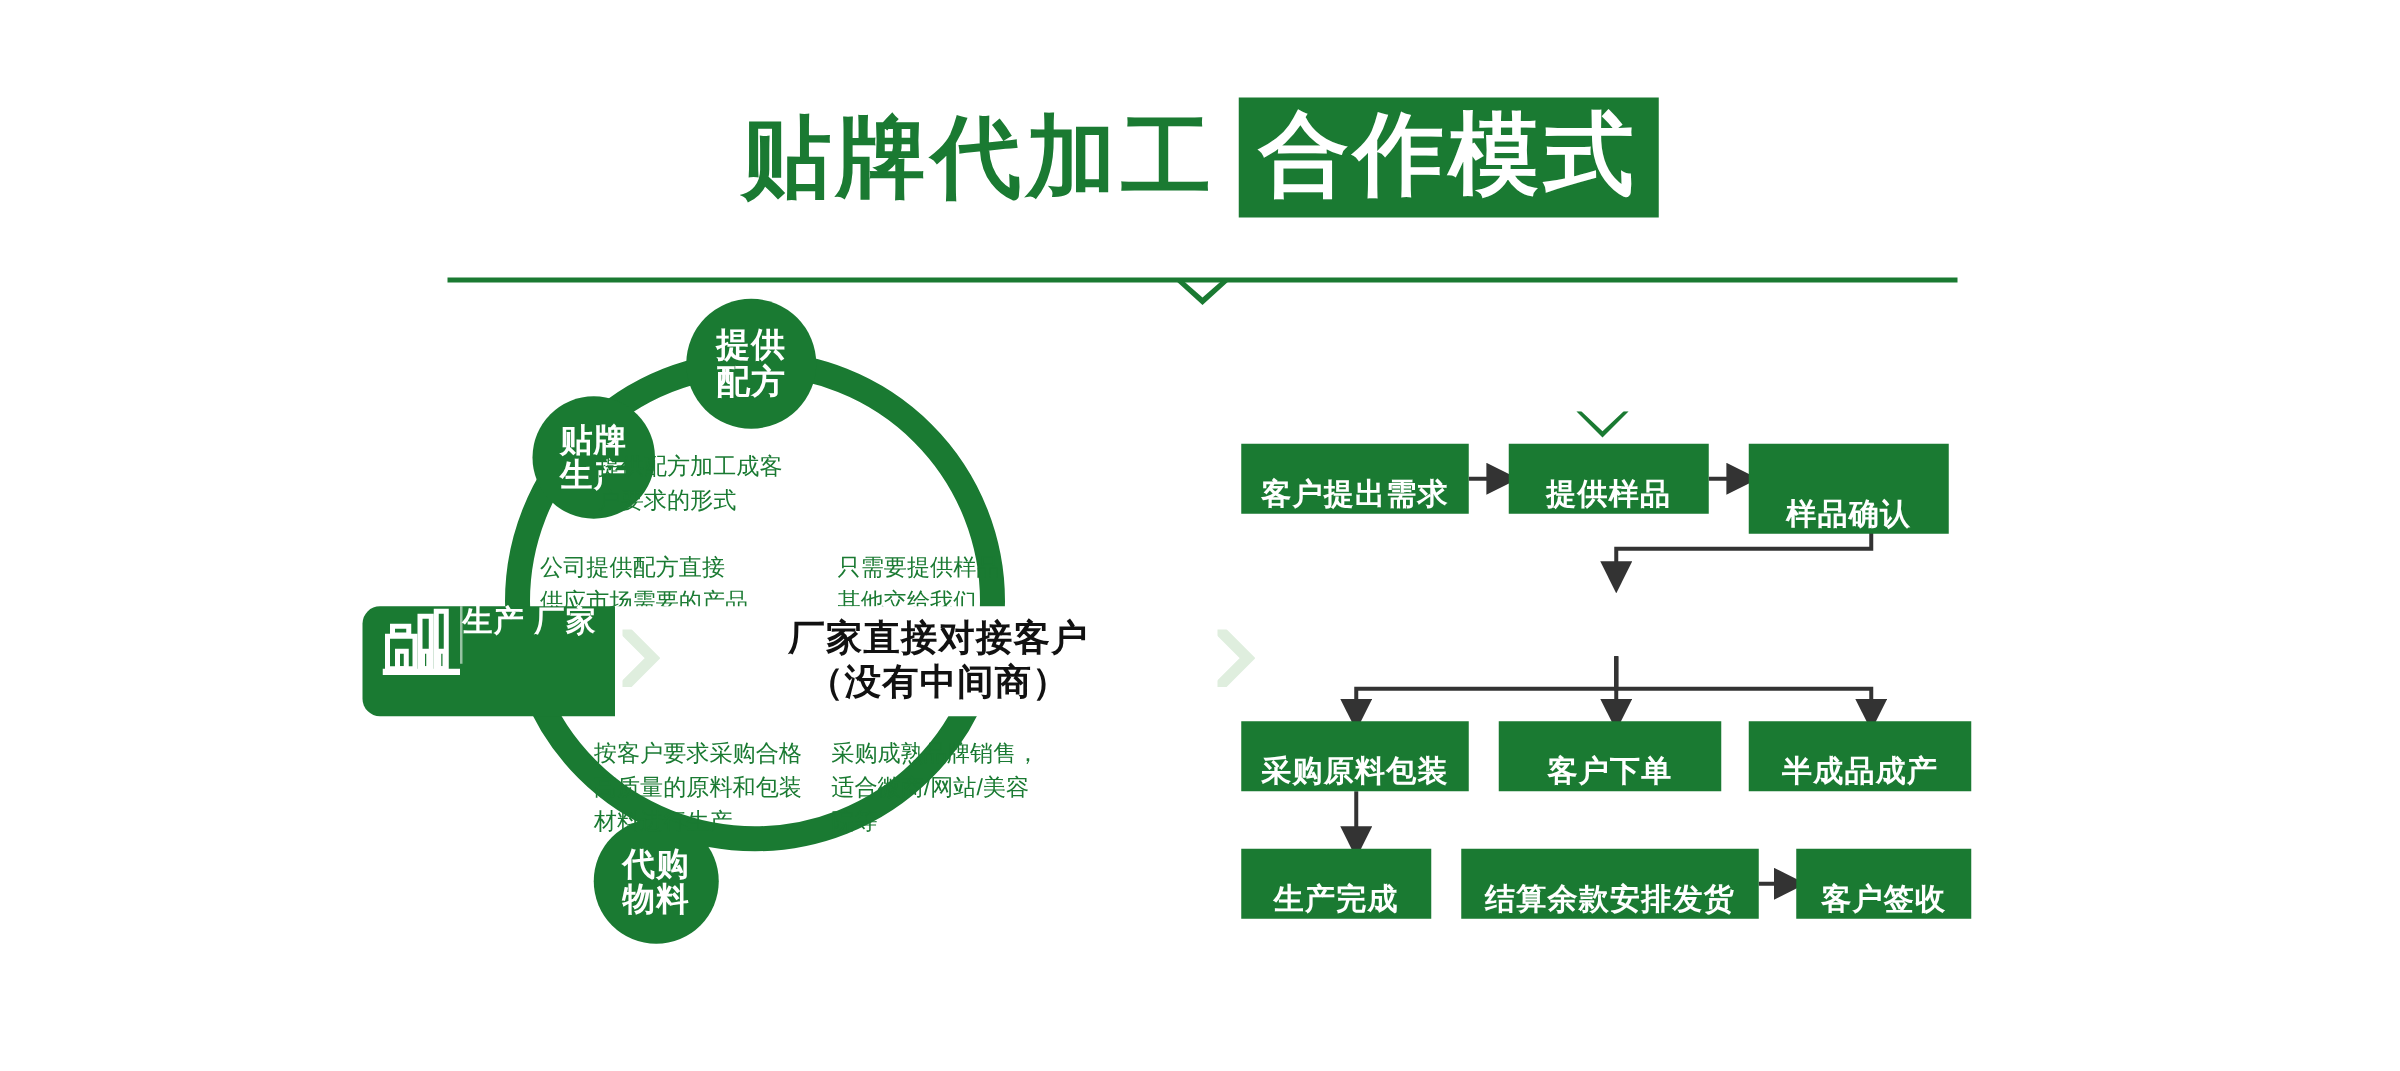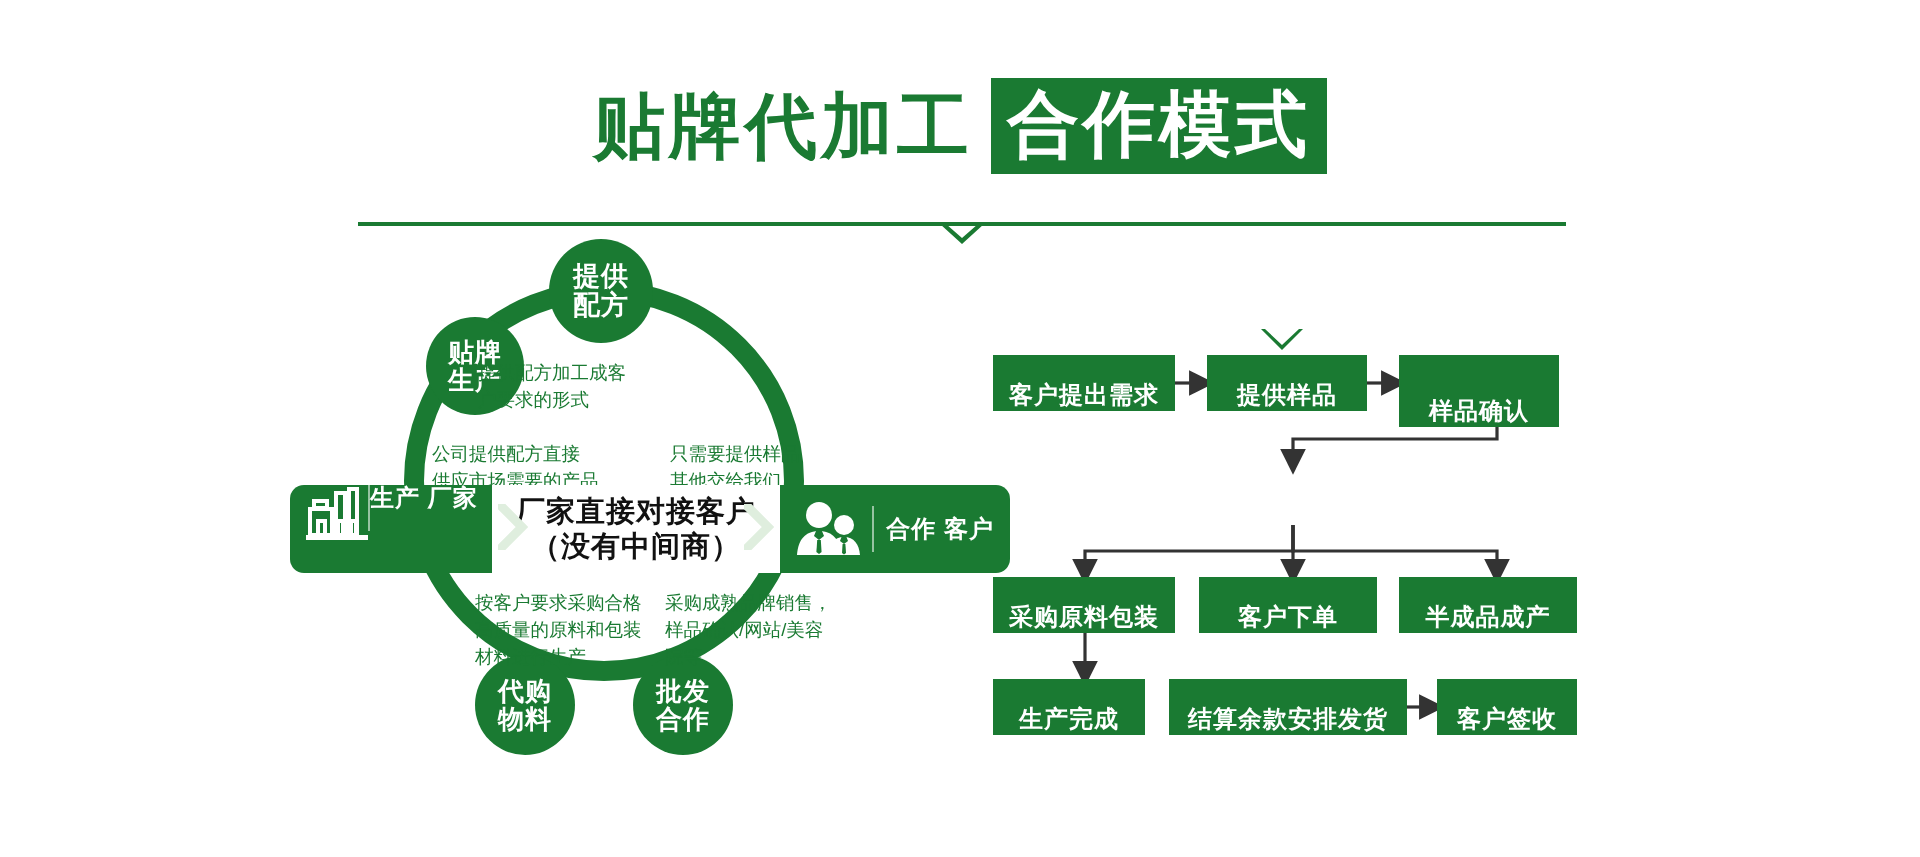--- a/index.html
+++ b/index.html
@@ -164,36 +164,32 @@
       <span>生产</span>
     </div>
     <div class="node node-tigong">
       <span>提供</span>
       <span>配方</span>
     </div>
     <div class="node node-daigou">
       <span>代购</span>
       <span>物料</span>
     </div>
-    <div class="node node-pifa">
-      <span>批发</span>
-      <span>合作</span>
-    </div>
 
     <div class="desc desc-tl">提供配方加工成客
 户要求的形式</div>
     <div class="desc desc-l">公司提供配方直接
 供应市场需要的产品</div>
     <div class="desc desc-tr">只需要提供样品
 其他交给我们</div>
     <div class="desc desc-bl">按客户要求采购合格
 高质量的原料和包装
 材料进行生产</div>
     <div class="desc desc-br">采购成熟品牌销售，
-样品确认/网站/美容
+适合微商/网站/美容
 院等</div>
 
     <div class="center-bar">
 
       <div class="cb-left">
         <span>
           <svg class="icon-svg" width="62" height="56" viewBox="0 0 62 56">
             <g fill="none" stroke="#ffffff" stroke-width="4">
               <rect x="4" y="24" width="22" height="26"></rect>
               <rect x="8" y="16" width="13" height="7"></rect>
@@ -223,43 +219,20 @@
           <div>厂家直接对接客户</div>
           <div>（没有中间商）</div>
         </div>
         <span class="chev r">
           <svg width="30" height="46" viewBox="0 0 30 46">
             <path d="M3 2 L24 23 L3 44" fill="none" stroke="#dfeede" stroke-width="9" stroke-linecap="square"></path>
           </svg>
         </span>
       </div>
 
-      <div class="cb-right">
-        <span>
-          <svg class="icon-svg" width="66" height="56" viewBox="0 0 66 56">
-            <g fill="#ffffff">
-              <circle cx="25" cy="14" r="13"></circle>
-              <path d="M25 30 C11 30 4 39 3 54 L47 54 C46 39 39 30 25 30 Z"></path>
-              <circle cx="50" cy="24" r="10"></circle>
-              <path d="M50 36 C40 36 35 43 34 54 L66 54 C65 43 60 36 50 36 Z"></path>
-            </g>
-            <g fill="#1a7a32">
-              <path d="M22 30 L28 30 L30 35 L25 39 L20 35 Z"></path>
-              <path d="M23.2 39 L26.8 39 L27.6 51 L25 53 L22.4 51 Z"></path>
-              <path d="M47.5 36 L52.5 36 L54 40 L50 43 L46 40 Z"></path>
-              <path d="M48.6 43 L51.4 43 L52 52 L50 53.4 L48 52 Z"></path>
-            </g>
-          </svg>
-        </span>
-        <span class="cb-divider"></span>
-        <span class="cb-label">
-          <span>合作</span>
-          <span>客户</span>
-        </span>
-      </div>
 
     </div>
   </div>
 
   <div class="flow-area">
 
     <div class="flow-title-caret">
       <svg width="42" height="24" viewBox="0 0 42 24">
         <path d="M0 0 L21 21 L42 0 L38 0 L21 16 L4 0 Z" fill="#1a7a32"></path>
       </svg>

